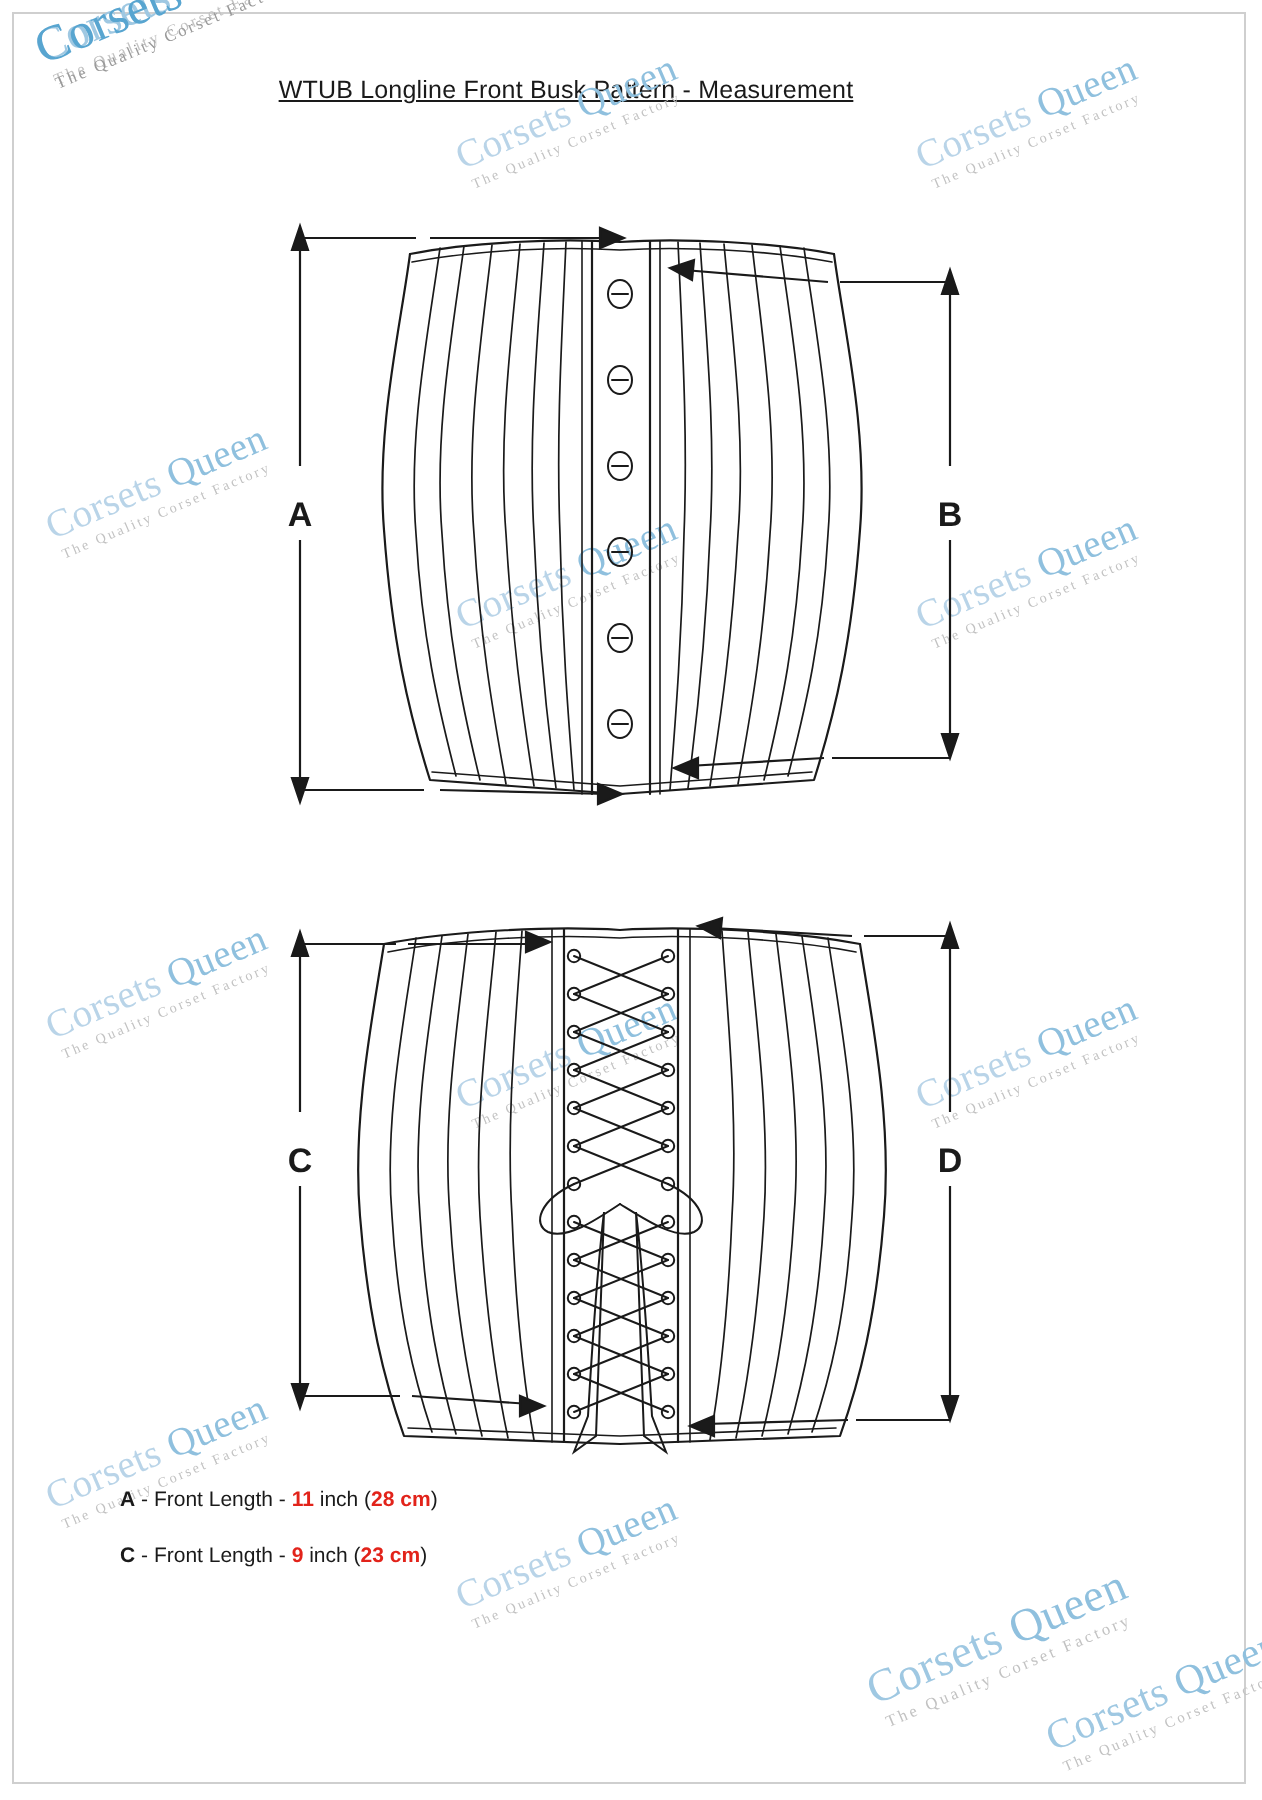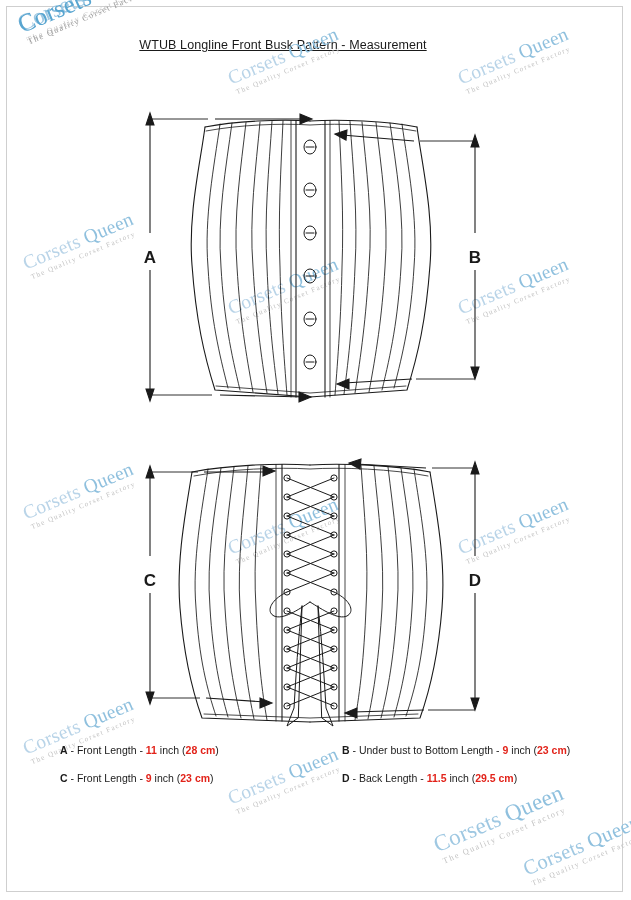--- a/index.html
+++ b/index.html
@@ -376,45 +376,27 @@
     <div class="legend-row">
       <div class="legend-cell">
         <span class="key">A</span>
         <span> - </span>
         <span>Front Length</span>
         <span> - </span>
         <span class="val">11</span>
         <span>inch</span>
         <span>(</span><span class="cm">28 cm</span><span>)</span>
       </div>
-      <div class="legend-cell">
-        <span class="key">B</span>
-        <span> - </span>
-        <span>Under bust to Bottom Length</span>
-        <span> - </span>
-        <span class="val">9</span>
-        <span>inch</span>
-        <span>(</span><span class="cm">23 cm</span><span>)</span>
-      </div>
     </div>
     <div class="legend-row">
       <div class="legend-cell">
         <span class="key">C</span>
         <span> - </span>
         <span>Front Length</span>
         <span> - </span>
         <span class="val">9</span>
         <span>inch</span>
         <span>(</span><span class="cm">23 cm</span><span>)</span>
       </div>
-      <div class="legend-cell">
-        <span class="key">D</span>
-        <span> - </span>
-        <span>Back Length</span>
-        <span> - </span>
-        <span class="val">11.5</span>
-        <span>inch</span>
-        <span>(</span><span class="cm">29.5 cm</span><span>)</span>
-      </div>
     </div>
   </div>
 
 </div>
 
 </body></html>

